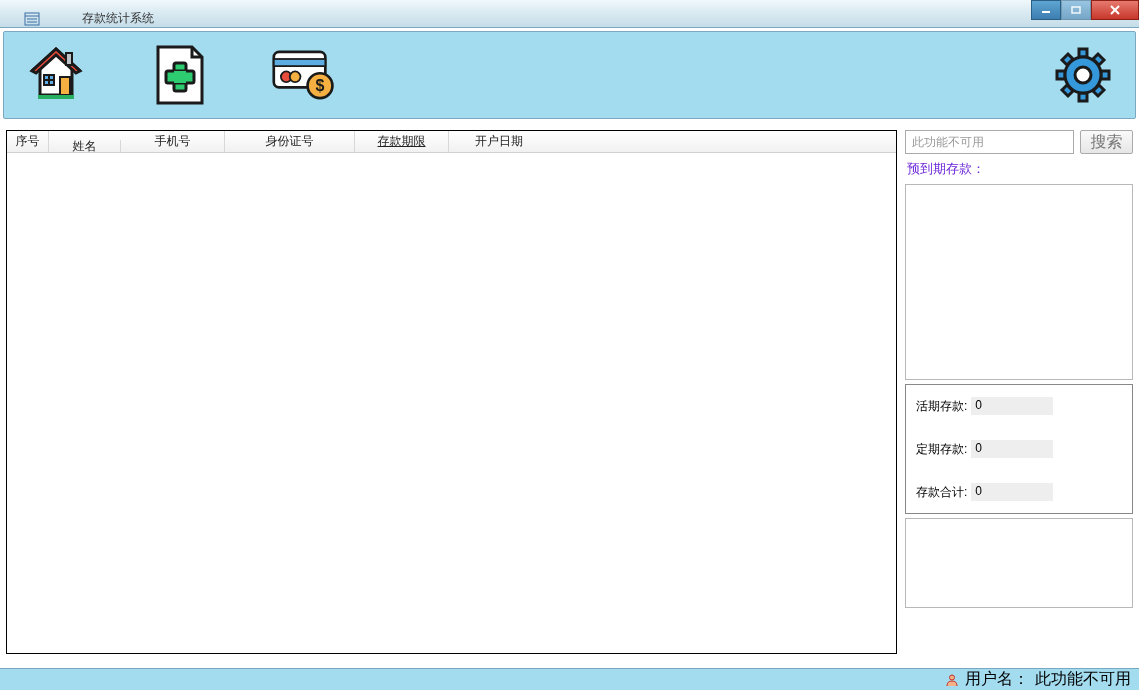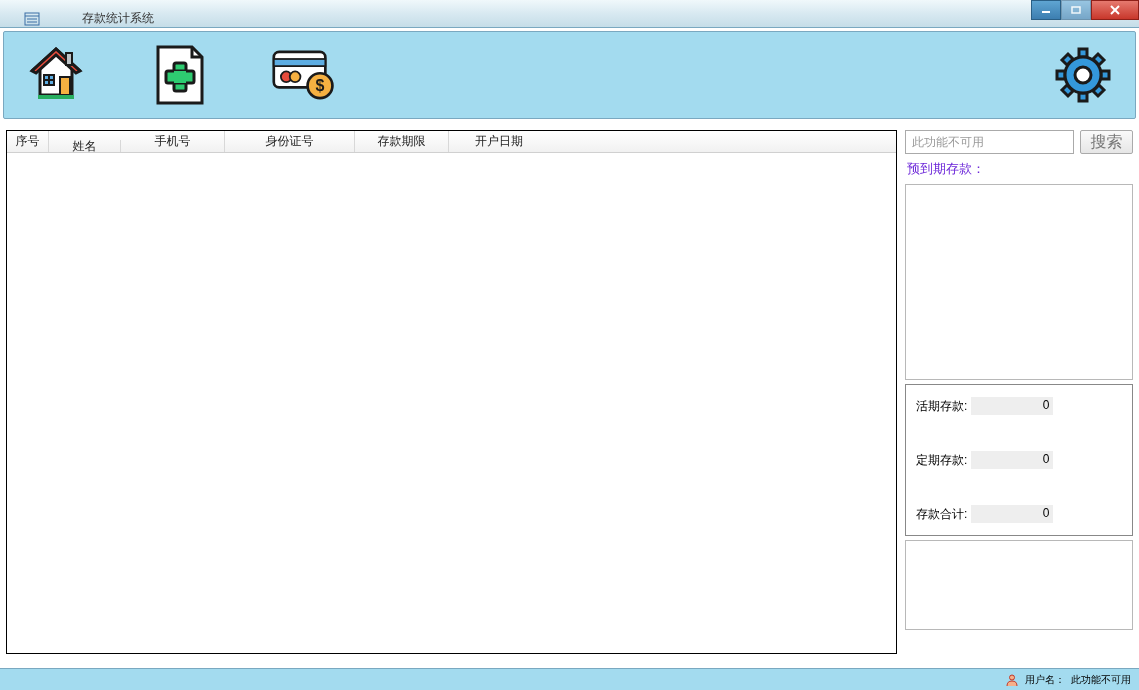--- a/index.html
+++ b/index.html
@@ -116,40 +116,40 @@
   .panel {
     border: 1px solid #b8b8b8;
     background: #fff;
     flex-shrink: 0;
   }
   .panel.pre { height: 196px; }
   .panel.due { height: 90px; }
   .stats-box {
     border: 1px solid #888;
     padding: 12px 10px;
-    display: flex; flex-direction: column; gap: 36px; text-align: right;
+    display: flex; flex-direction: column; gap: 25px;
   }
   .stat-row { display: flex; align-items: center; gap: 4px; font-size:12px; }
   .stat-row .val {
     width: 82px; height: 18px; background: #eee; padding: 1px 4px;
   }
   
   
   .statusbar {
     position: absolute;
     bottom: 0; left: 0; right: 0;
     height: 22px;
     background: #a3dbef;
     border-top: 1px solid #7aa8c0;
     display: flex;
     align-items: center;
     justify-content: flex-end;
     padding-right: 8px;
     gap: 6px;
-    font-size: 10px;
+    font-size: 16px;
   }
   .user-icon { width: 14px; height: 14px; }
   
   body { position: relative; }
 </style>
 </head>
 <body>
 
 <div class="titlebar">
   <span class="app-icon">
@@ -233,21 +233,21 @@
   </div>
 </div>
 
 <div class="content">
   <div class="table-wrap">
     <div class="table-head" id="thead">
         <div class="th" style="width: 42px;">序号</div>
         <div class="th" style="width: 72px; margin-top: 9px;">姓名</div>
         <div class="th" style="width: 104px; text-align: right;">手机号</div>
         <div class="th" style="width: 130px;">身份证号</div>
-        <div class="th" style="width: 94px;">存款期限</div>
+        <div class="th" style="width: 94px; text-decoration: underline;">存款期限</div>
         <div class="th" style="width: 100px; text-align: right;">开户日期</div>
       </div>
     <div style="flex:1"></div>
   </div>
 
   <div class="side">
     <div class="search-row">
       <input type="text" disabled="" placeholder="此功能不可用" style="">
       <button class="search-btn" disabled="">搜索</button>
     </div>

